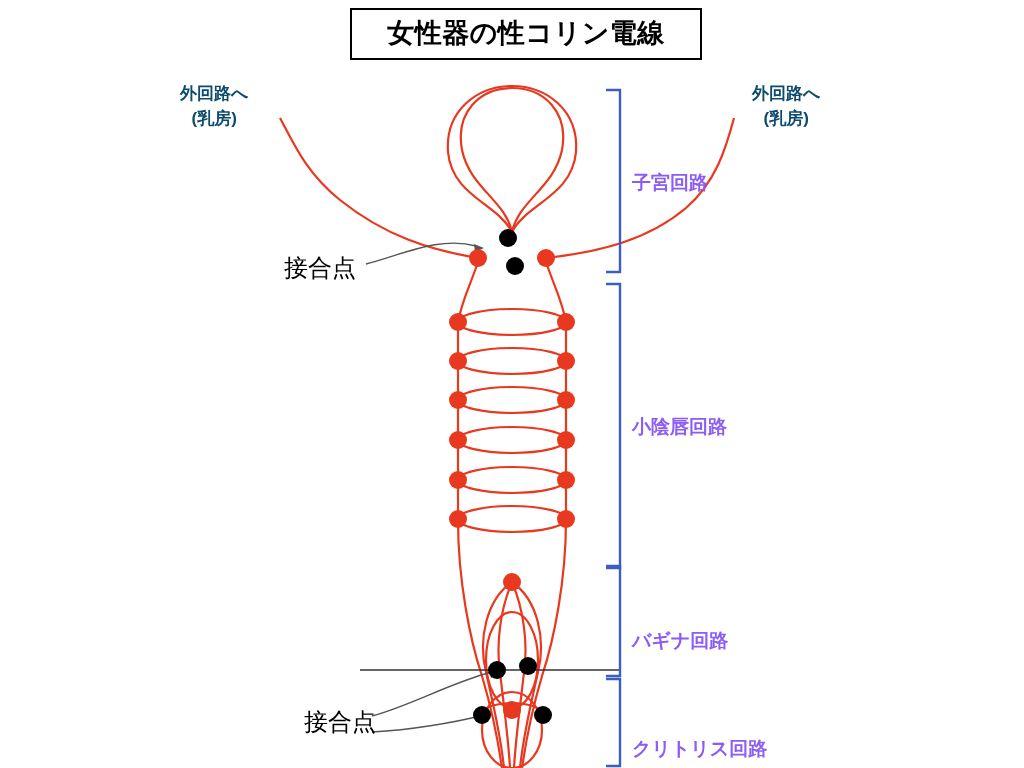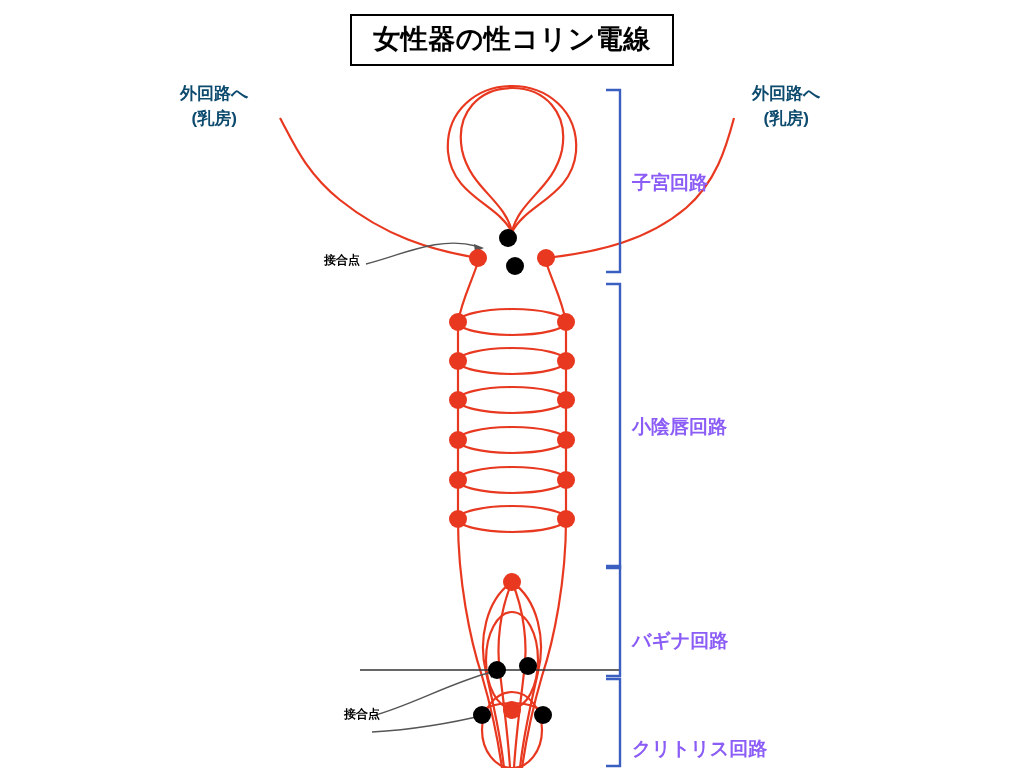--- a/index.html
+++ b/index.html
@@ -18,22 +18,22 @@
   #diagram-svg {
     position: absolute;
     left: 0;
     top: 0;
     width: 1024px;
     height: 768px;
   }
   .title-box {
     position: absolute;
     left: 350px;
-    top: 14px;
-    width: 324px;
+    top: 8px;
+    width: 352px;
     box-sizing: border-box;
     border: 2px solid #000000;
     text-align: center;
     padding: 5px 8px 7px 8px;
     font-size: 27px;
     font-weight: bold;
     color: #000000;
     letter-spacing: 0.5px;
     white-space: nowrap;
   }
@@ -49,24 +49,23 @@
     color: #0c4a6e;
     font-size: 17px;
     font-weight: bold;
     text-align: center;
     line-height: 1.45;
     white-space: nowrap;
   }
   .lbl-join {
     position: absolute;
     color: #000000;
-    font-size: 12px;
-    font-weight: bold;
+    font-size: 24px;
+    font-weight: normal;
     white-space: nowrap;
-    margin-left: 40px;
   }
 </style>
 </head>
 <body>
 
 <div id="canvas">
 
   <div class="title-box">女性器の性コリン電線</div>
 
   <svg id="diagram-svg" viewBox="0 0 1024 768">

